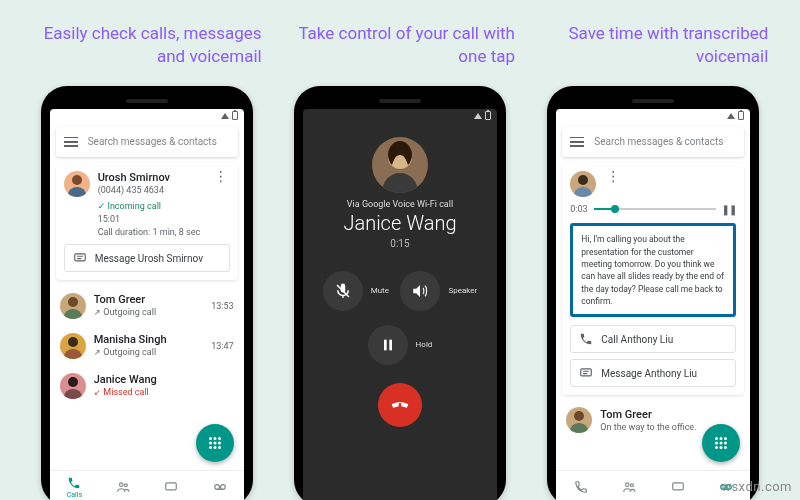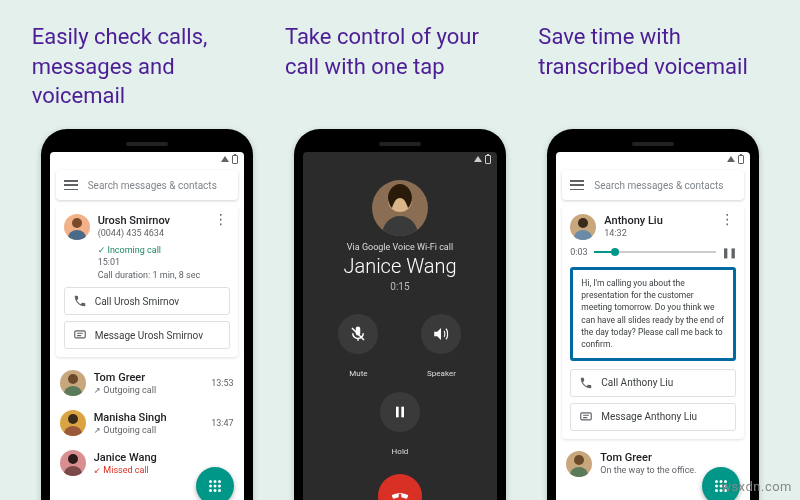--- a/index.html
+++ b/index.html
@@ -4,21 +4,21 @@
 <style>
   * { box-sizing: border-box; margin: 0; padding: 0; }
   body {
     width: 800px; height: 500px;
     background: #e3f0ec;
     font-family: Roboto, Arial, sans-serif;
     position: relative;
     overflow: hidden;
   }
   .headlines { display: flex; justify-content: space-around; padding: 22px 20px 0 20px; }
-  .headline { width: 230px; text-align: left; color: #4c1d95; font-size: 22px; line-height: 1.35; font-weight: 400; }
+  .headline { width: 230px; text-align: right; color: #8b5cf6; font-size: 17px; line-height: 1.35; font-weight: 400; }
   .phones { display: flex; justify-content: space-around; padding: 18px 20px 0 20px; }
   .phone {
     width: 212px; height: 420px;
     background: #000; border-radius: 26px;
     padding: 9px 9px 0 9px;
     position: relative;
     box-shadow: 0 2px 6px rgba(0,0,0,0.2);
   }
   .phone .speaker { width: 42px; height: 4px; background: #222; border-radius: 3px; margin: 4px auto 6px auto; }
   .screen {
@@ -78,32 +78,32 @@
     width: 38px; height: 38px; border-radius: 50%; background: #009688;
     display: flex; align-items: center; justify-content: center;
     box-shadow: 0 2px 5px rgba(0,0,0,0.3); color: #fff;
   }
 
   .bottomnav {
     position: absolute; bottom: 0; left: 0; right: 0; height: 34px;
     background: #fff; border-top: 1px solid #eee;
     display: flex; justify-content: space-around; align-items: center;
   }
-  .bottomnav .tab { display: flex; flex-direction: row; align-items: center; gap: 1px; color: #80868b; font-size: 7px; }
+  .bottomnav .tab { display: flex; flex-direction: column; align-items: center; gap: 1px; color: #80868b; font-size: 7px; }
   .bottomnav .tab.active { color: #009688; }
   .bottomnav .tab .ticon { width: 14px; height: 14px; }
 
   
   .callscreen { text-align: center; padding-top: 8px; }
   .big-avatar { width: 56px; height: 56px; border-radius: 50%; background: #8a6d52; margin: 6px auto; overflow: hidden; }
   .via { font-size: 9px; color: #ddd; margin-top: 4px; }
   .caller { font-size: 20px; font-weight: 300; color: #fff; margin-top: 2px; }
   .duration { font-size: 10px; color: #bbb; margin-top: 3px; }
   .controls { display: flex; justify-content: space-around; margin: 22px 14px 0 14px; }
-  .ctrl { display: flex; flex-direction: column; align-items: center; gap: 15px; color: #ddd; font-size: 8px; }
+  .ctrl { display: flex; flex-direction: row; align-items: center; gap: 8px; color: #ddd; font-size: 8px; }
   .ctrl .circle { width: 40px; height: 40px; border-radius: 50%; background: #3a3a3a; display: flex; align-items: center; justify-content: center; }
   .holdrow { display: flex; flex-direction: column; align-items: center; margin-top: 14px; color: #ddd; font-size: 8px; gap: 4px; text-align: right; }
   .endcall {
     width: 44px; height: 44px; border-radius: 50%; background: #d93025;
     margin: 18px auto 0 auto; display: flex; align-items: center; justify-content: center;
   }
 
   
   .vm-card { margin: 6px 6px; background: #fff; border-radius: 4px; box-shadow: 0 1px 3px rgba(0,0,0,0.12); padding: 8px; }
   .player { display: flex; align-items: center; gap: 6px; margin: 6px 0 8px 0; }
@@ -156,28 +156,20 @@
           <div class="info">
             <div class="name">Urosh Smirnov</div>
             <div class="sub">(0044) 435 4634</div>
             <div class="sub" style="margin-top:4px;">
               <span class="green">✓ </span><span class="green">Incoming call</span>
             </div>
             <div class="sub">15:01</div>
             <div class="sub">Call duration: 1 min, 8 sec</div>
           </div>
           <div class="dots">⋮</div>
-        </div>
-        <div class="action-row">
-          <span class="icon">
-            <svg viewBox="0 0 24 24" fill="#5f6368">
-                <path d="M6.6 10.8c1.4 2.8 3.8 5.2 6.6 6.6l2.2-2.2c.3-.3.7-.4 1-.2 1.1.4 2.3.6 3.6.6.6 0 1 .4 1 1V20c0 .6-.4 1-1 1C10.6 21 3 13.4 3 4c0-.6.4-1 1-1h3.4c.6 0 1 .4 1 1 0 1.3.2 2.5.6 3.6.1.4 0 .8-.2 1l-2.2 2.2z"></path>
-              </svg>
-          </span>
-          <span>Call Urosh Smirnov</span>
         </div>
         <div class="action-row">
           <span class="icon">
             <svg viewBox="0 0 24 24" fill="none" stroke="#5f6368" stroke-width="2">
                 <rect x="3" y="5" width="18" height="12" rx="2"></rect>
                 <path d="M7 9h10M7 13h7"></path>
               </svg>
           </span>
           <span>Message Urosh Smirnov</span>
         </div>
@@ -337,24 +329,20 @@
           </div>
         <div class="search-ph">Search messages &amp; contacts</div>
       </div>
 
       <div class="vm-card">
         <div class="row">
           <div class="avatar tan"><svg viewBox="0 0 26 26">
                 <circle cx="13" cy="9" r="5" fill="#3a2a1a"></circle>
                 <ellipse cx="13" cy="24" rx="9" ry="8" fill="#6a8aaa"></ellipse>
               </svg></div>
-          <div class="info">
-            <div class="name">Anthony Liu</div>
-            <div class="sub">14:32</div>
-          </div>
           <div class="dots">⋮</div>
         </div>
         <div class="player">
           <span class="sub">0:03</span>
           <div class="track">
               <div class="prog"></div>
               <div class="knob"></div>
             </div>
           <span class="pause">❚❚</span>
         </div>

